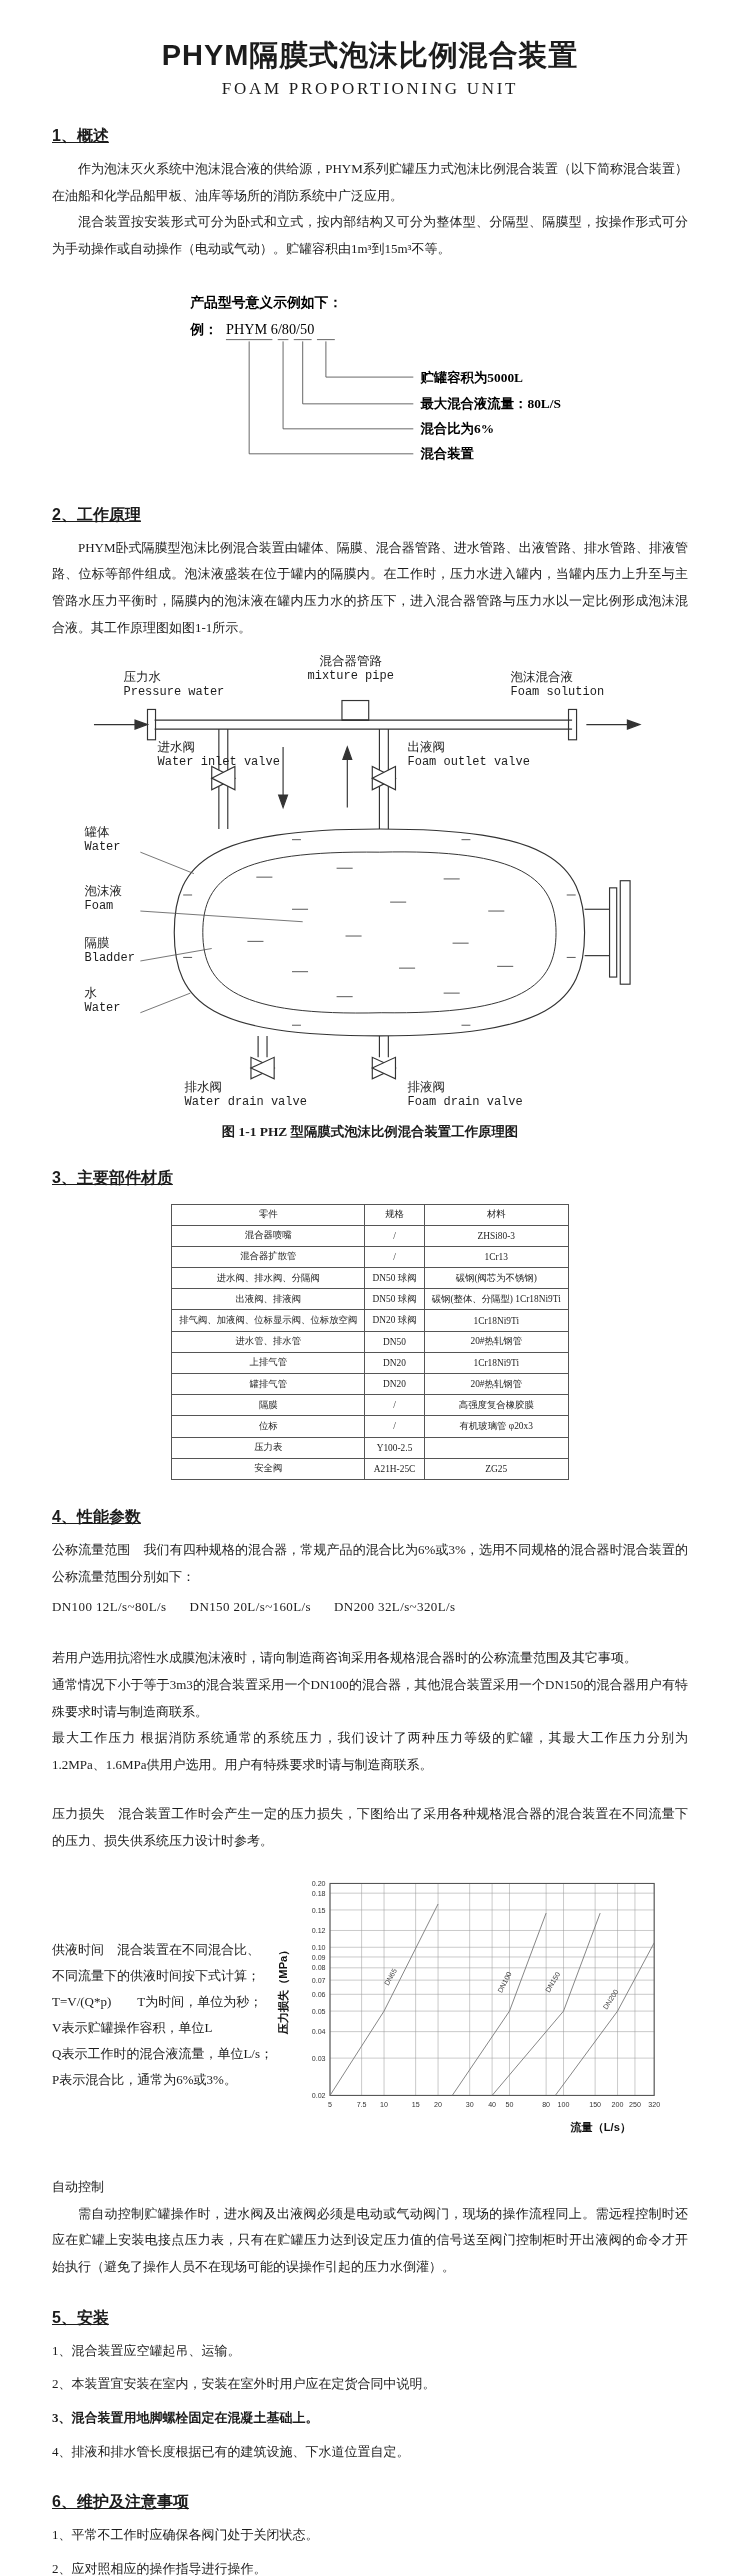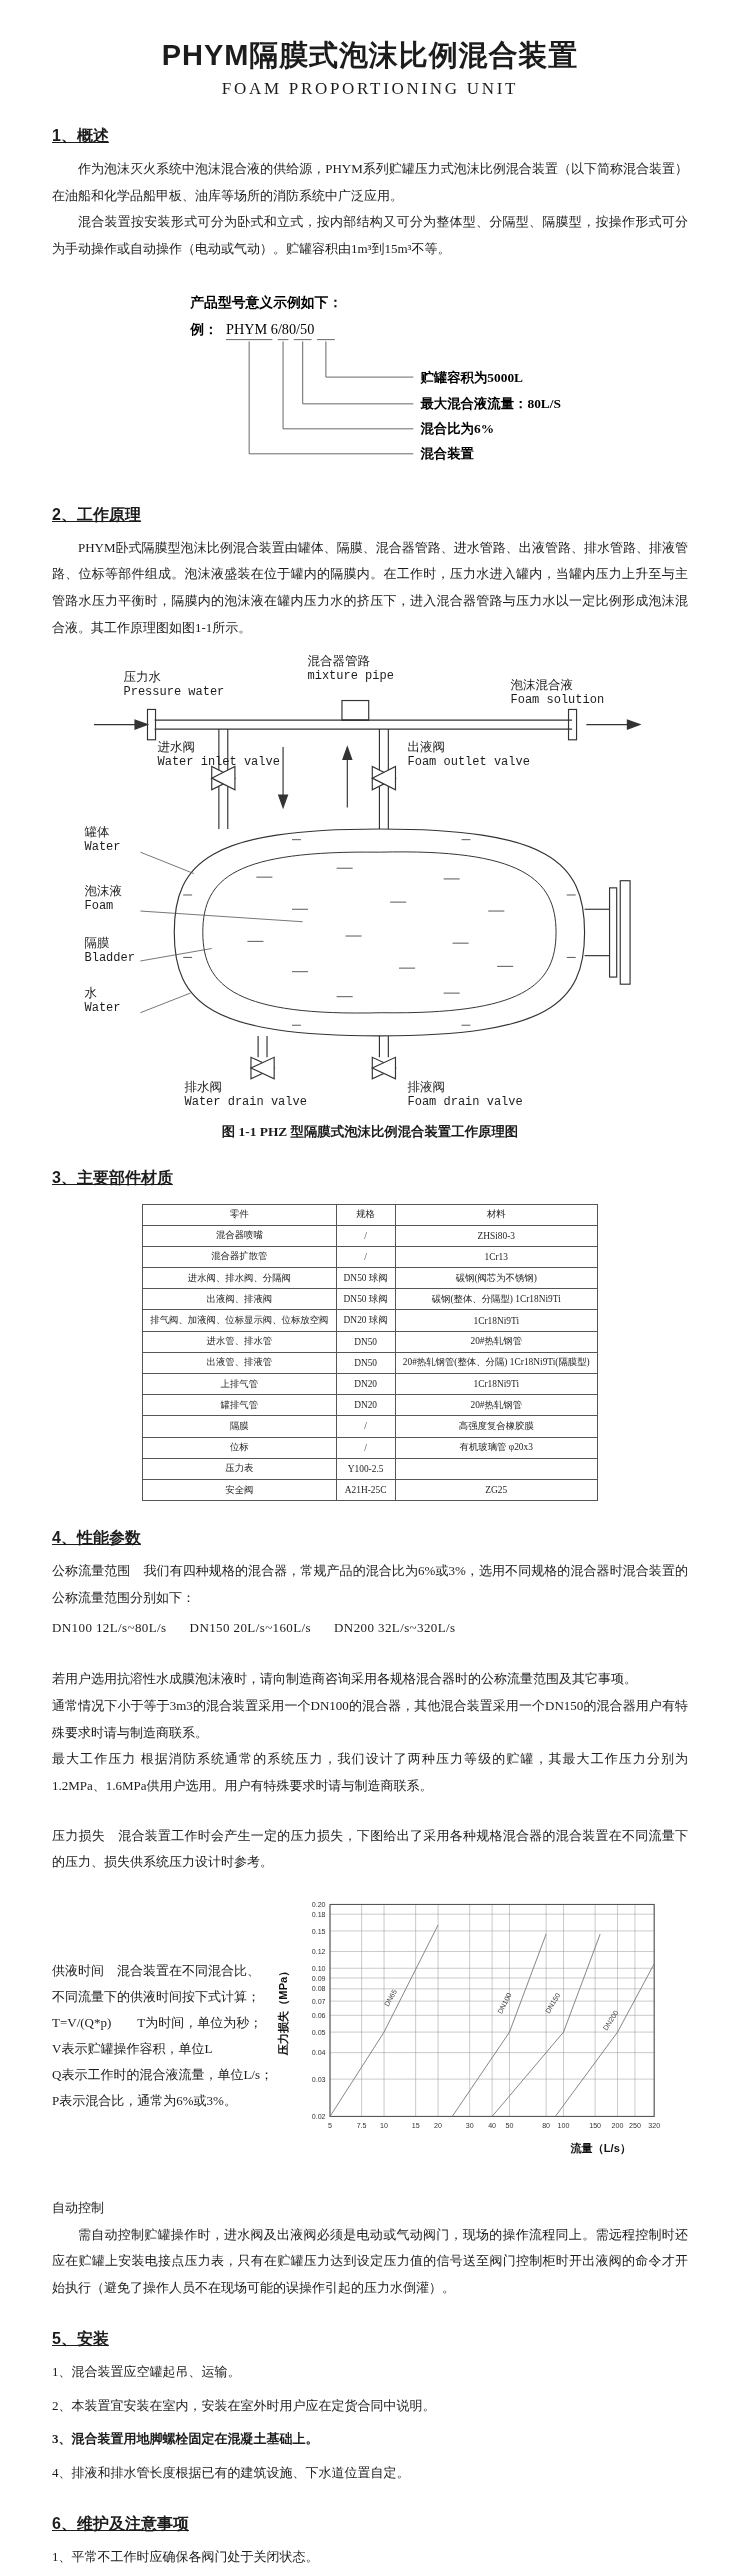--- a/index.html
+++ b/index.html
@@ -152,25 +152,25 @@
         <line x1="80" y1="222" x2="140" y2="246"></line>
         <line x1="80" y1="288" x2="262" y2="300"></line>
         <line x1="80" y1="344" x2="160" y2="330"></line>
         <line x1="80" y1="402" x2="136" y2="380"></line>
       </g>
     </svg>
     <div class="lbl" style="left:55px;top:16px;">
       <div>压力水</div>
       <div class="en">Pressure water</div>
     </div>
-    <div class="lbl" style="left:239px;top:0px;">
+    <div class="lbl" style="left:239px;top:0px;text-align:center;">
       <div>混合器管路</div>
       <div class="en">mixture pipe</div>
     </div>
-    <div class="lbl" style="left:442px;top:24px;">
+    <div class="lbl" style="left:442px;top:16px;">
       <div>泡沫混合液</div>
       <div class="en">Foam solution</div>
     </div>
     <div class="lbl" style="left:89px;top:86px;">
       <div>进水阀</div>
       <div class="en">Water inlet valve</div>
     </div>
     <div class="lbl" style="left:339px;top:86px;">
       <div>出液阀</div>
       <div class="en">Foam outlet valve</div>
@@ -250,26 +250,20 @@
           <td class="c">1Cr18Ni9Ti</td>
         </tr>
 
         <tr>
 
         <td class="c">进水管、排水管</td>
           <td class="c">DN50</td>
           <td class="c">20#热轧钢管</td>
         </tr>
 
-        <tr>
-
-        <td class="c">出液管、排液管</td>
-          <td class="c">DN50</td>
-          <td class="c">20#热轧钢管(整体、分隔) 1Cr18Ni9Ti(隔膜型)</td>
-        </tr>
 
         <tr>
 
         <td class="c">上排气管</td>
           <td class="c">DN20</td>
           <td class="c">1Cr18Ni9Ti</td>
         </tr>
 
         <tr>
 

